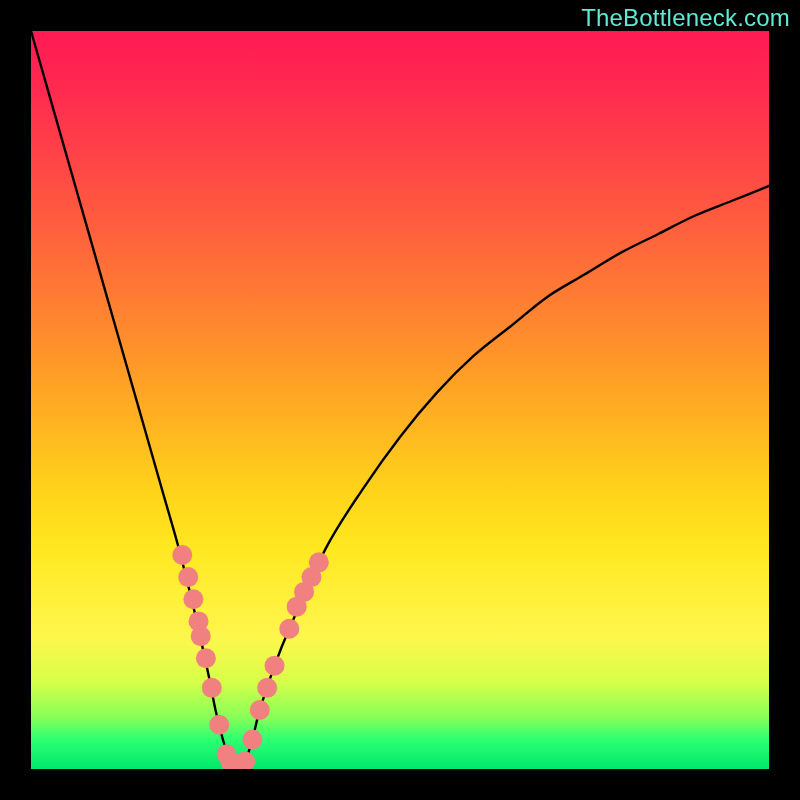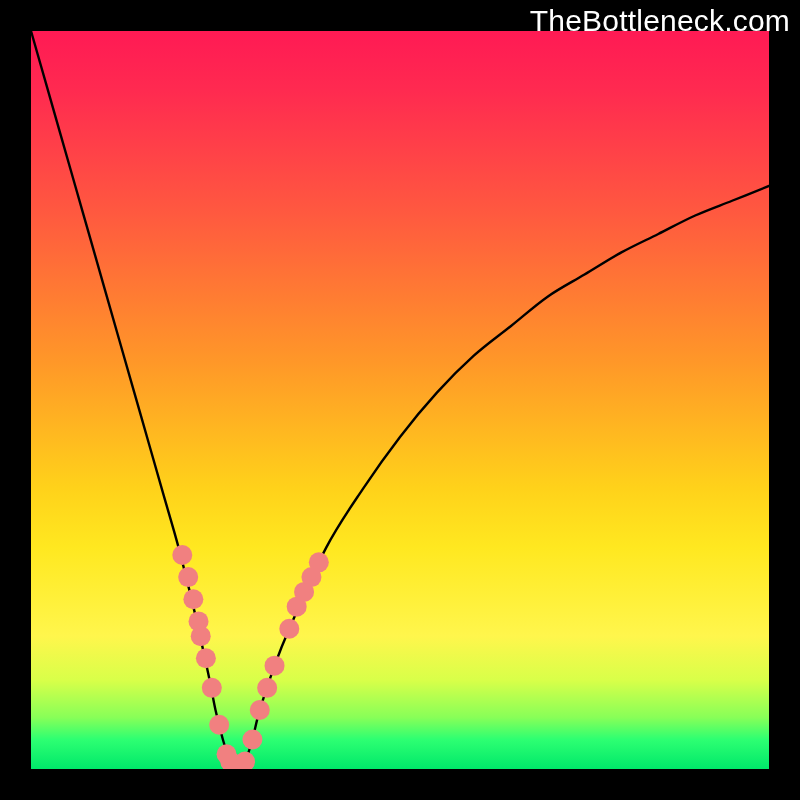--- a/index.html
+++ b/index.html
@@ -44,22 +44,22 @@
       #d8ff49 88%,
       #88ff58 93%,
       #2dff72 96%,
       #00e86a 100%
     );
   }
   .watermark {
     position: absolute;
     top: 4px;
     right: 10px;
-    color: #ffffff;
-    font-size: 30px;
+    color: #5eead4;
+    font-size: 24px;
     font-weight: 500;
     letter-spacing: 0.2px;
     user-select: none;
   }
   svg.curve {
     position: absolute;
     left: 0;
     top: 0;
     width: 738px;
     height: 738px;

